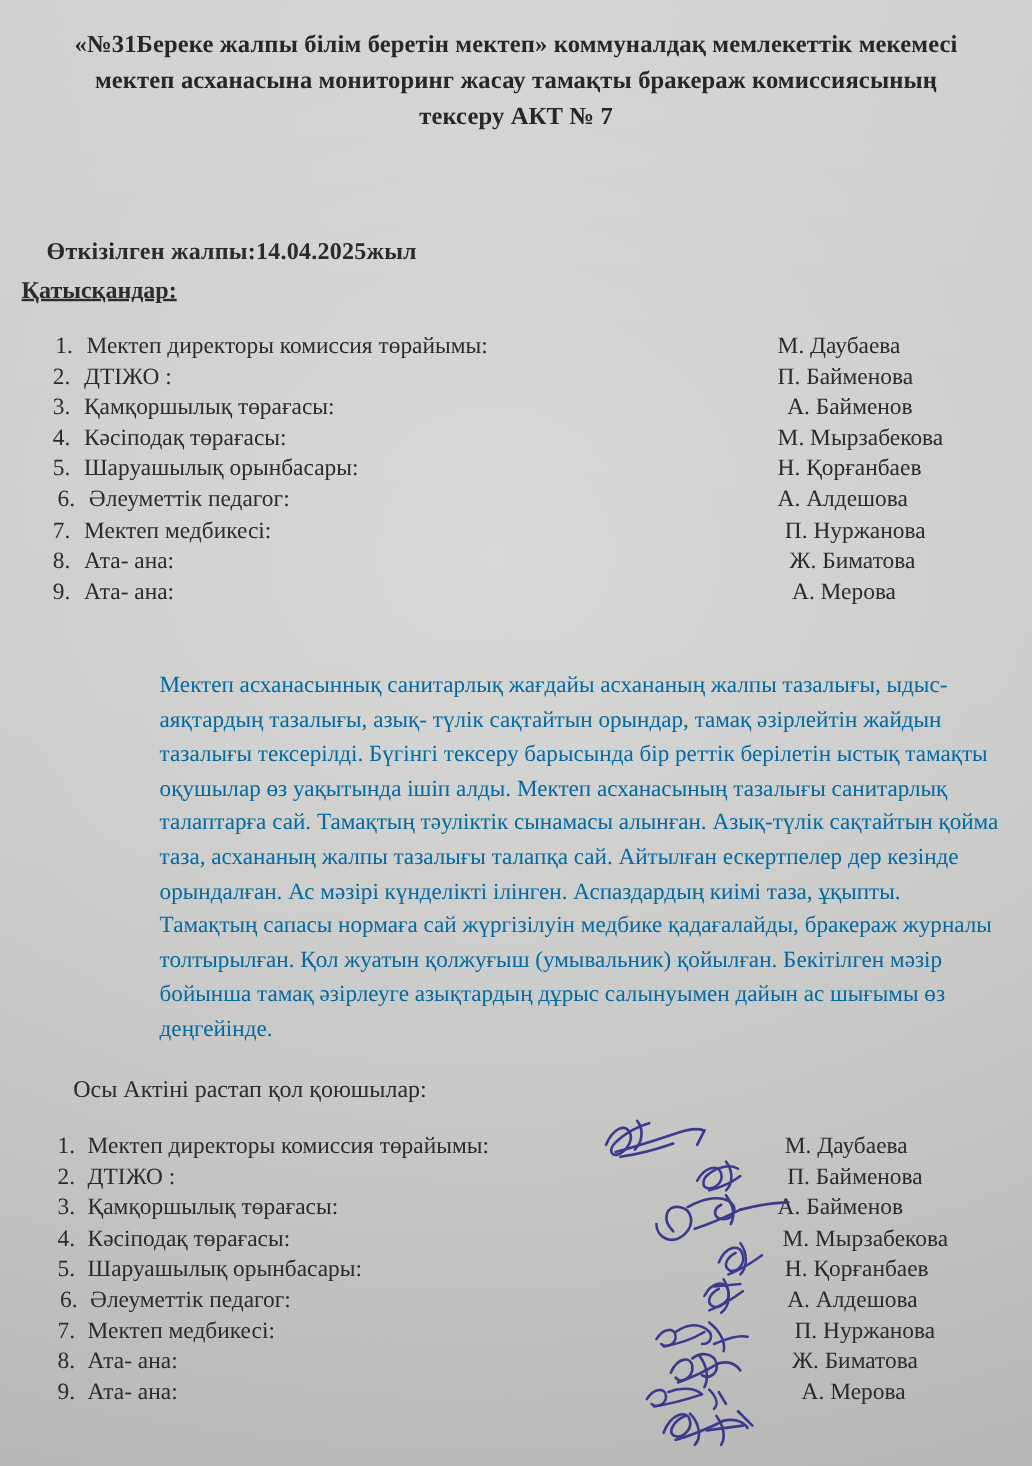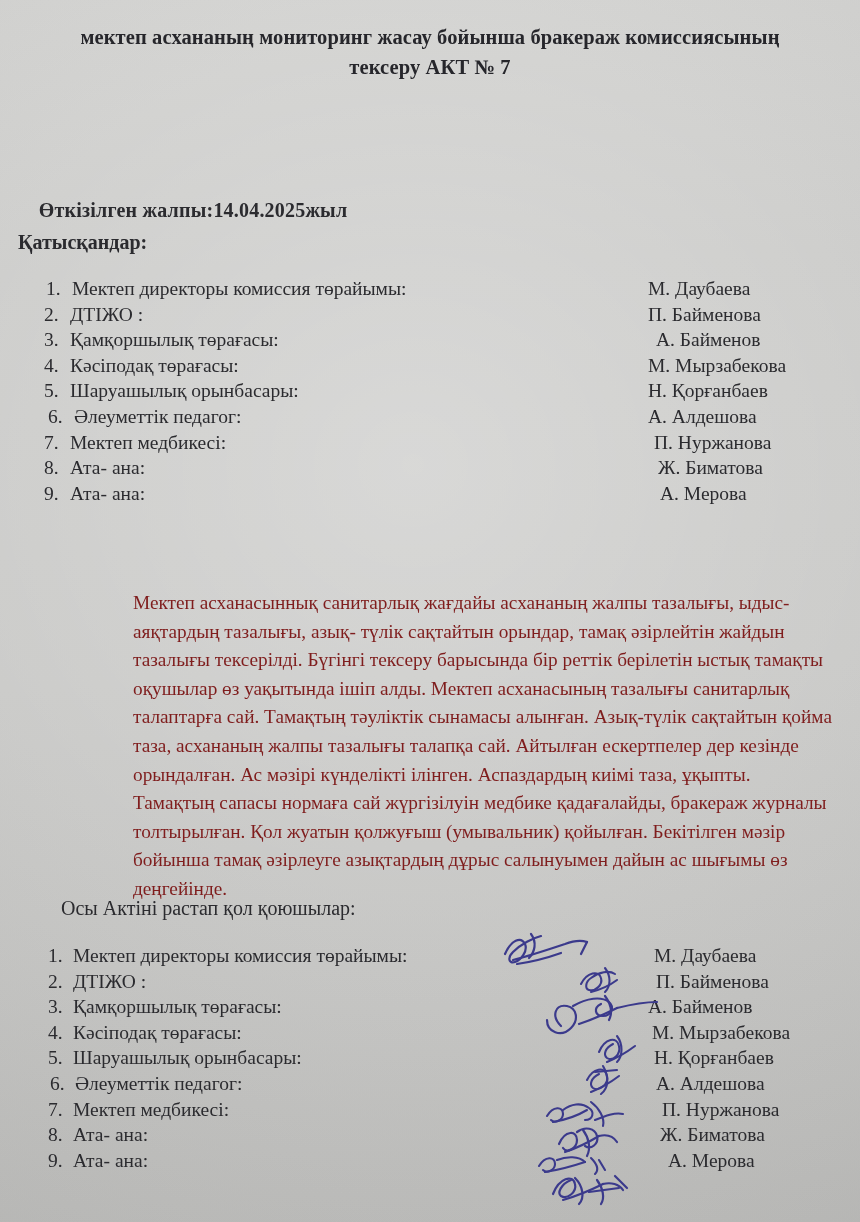--- a/index.html
+++ b/index.html
@@ -56,20 +56,21 @@
   }
   .date-row .dv { }
 
   
   .attendees-heading {
     position: absolute;
     top: 231px;
     left: 18px;
     font-weight: bold;
     font-size: 20px;
+    text-decoration: underline;
   }
 
   
   .attendees-block {
     position: absolute;
     top: 278px;
     left: 0;
     right: 0;
   }
   .att-row {
@@ -102,22 +103,21 @@
 
   
   .body-text {
     position: absolute;
     top: 558px;
     left: 133px;
     width: 700px;
     font-size: 19.3px;
     line-height: 28.6px;
     text-align: left;
-    color: #7f1d1d;
-    margin-top: 31px;
+    color: #0369a1;
   }
 
   
   .signoff-heading {
     position: absolute;
     top: 897px;
     left: 27px;
     font-size: 20px;
     margin-left: 34px;
   }
@@ -172,21 +172,22 @@
   .ink-layer svg { display: block; }
 </style>
 </head>
 <body>
 
 <div class="paper"></div>
 
 <div class="sheet">
 
   <div class="doc-title">
-    <span class="tline">мектеп асхананың мониторинг жасау бойынша бракераж комиссиясының</span>
+    <span class="tline">«№31Береке жалпы білім беретін мектеп» коммуналдақ мемлекеттік мекемесі</span>
+    <span class="tline">мектеп асханасына мониторинг жасау тамақты бракераж комиссиясының</span>
     <span class="tline">тексеру АКТ № 7</span>
   </div>
 
   <div class="date-row">
     <span>Өткізілген жалпы:</span><span class="dv">14.04.2025жыл</span>
   </div>
 
   <div class="attendees-heading">Қатысқандар:</div>
 
   <div class="attendees-block">

